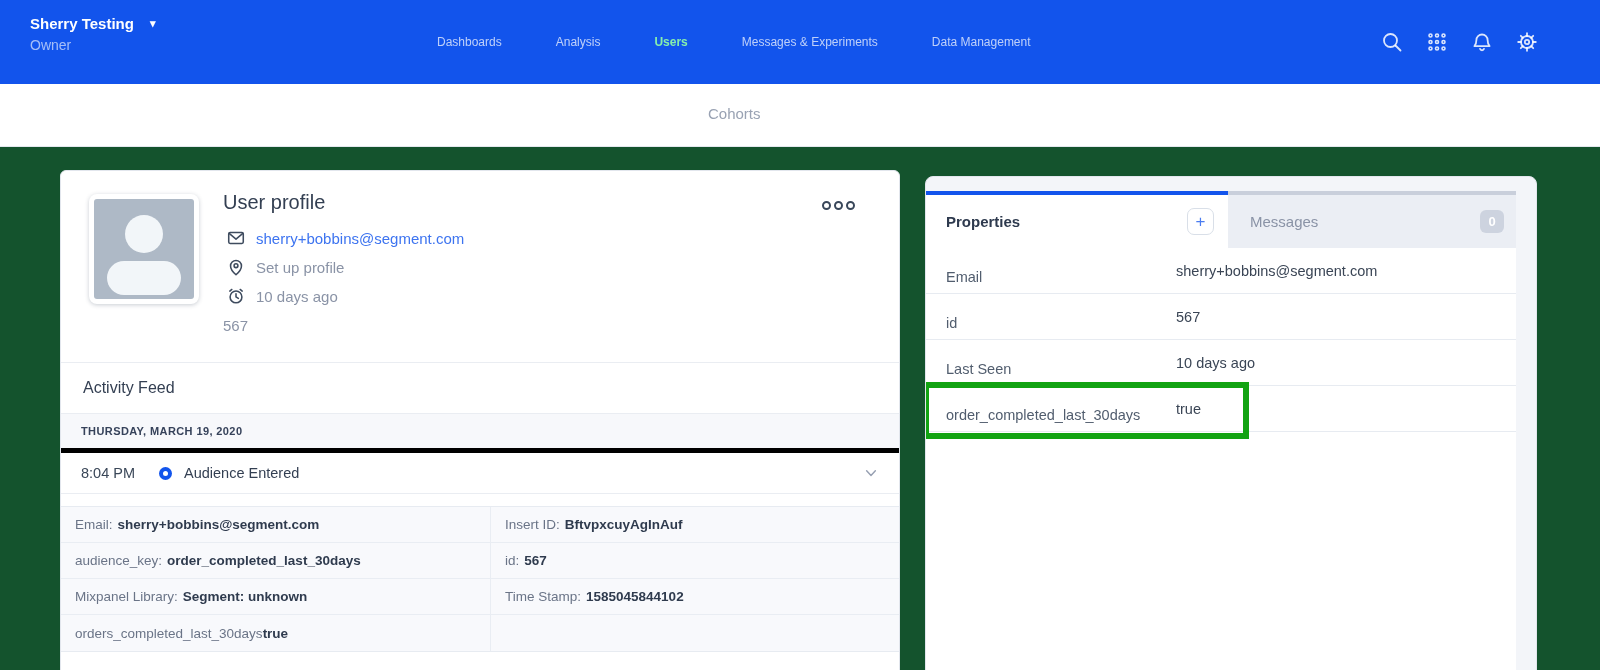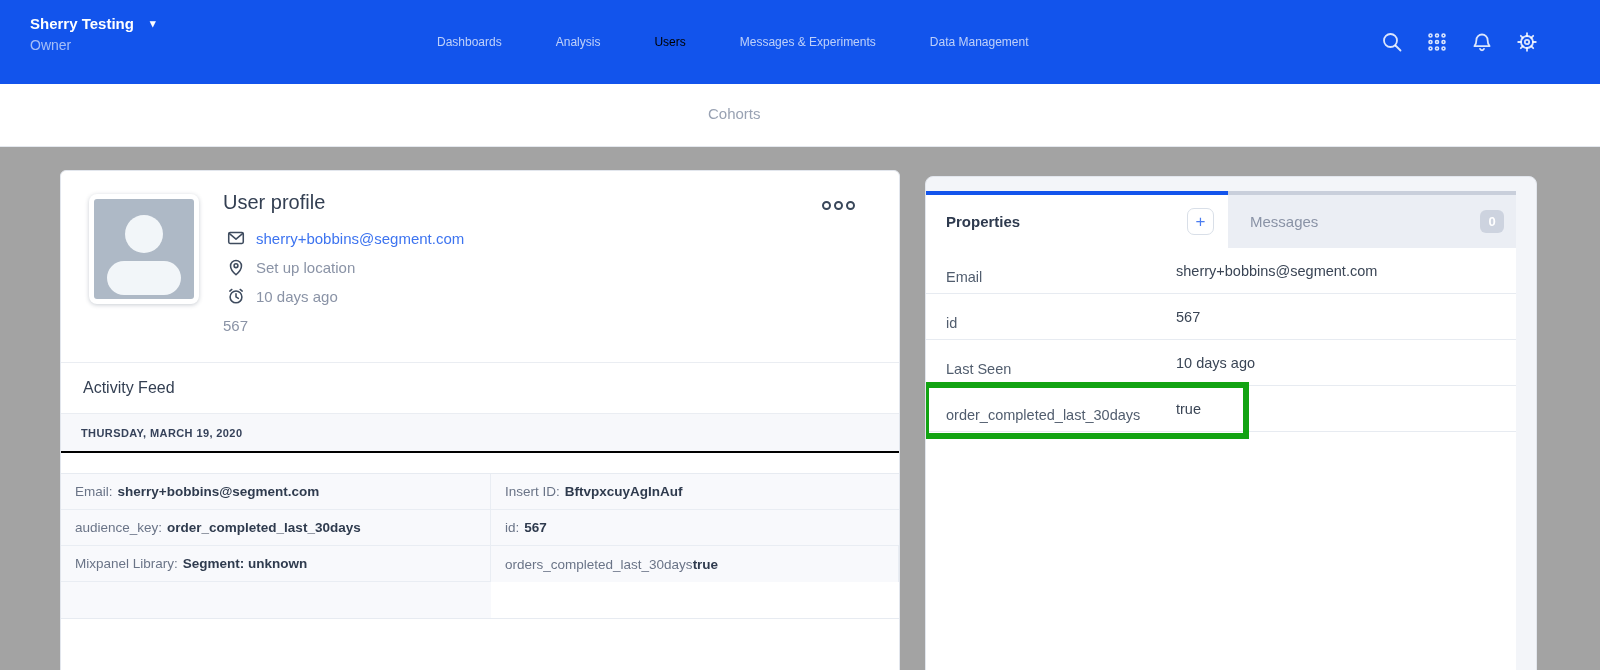--- a/index.html
+++ b/index.html
@@ -7,33 +7,33 @@
   body { font-family:"Liberation Sans", sans-serif; background:#F1F3F8; position:relative; }
 
   
   .header { position:absolute; left:0; top:0; width:1600px; height:84px; background:#1254EC; }
   .project { position:absolute; left:30px; top:15px; cursor:pointer; }
   .project-name { color:#FFFFFF; font-size:15px; font-weight:bold; display:flex; align-items:center; gap:16px; }
   .project-caret { font-size:11px; color:#FFFFFF; }
   .project-role { color:rgba(255,255,255,0.62); font-size:14px; margin-top:5px; }
   .main-nav { position:absolute; left:437px; top:0; height:84px; display:flex; align-items:center; column-gap:54px; }
   .nav-item { color:rgba(255,255,255,0.72); font-size:12px; white-space:nowrap; cursor:pointer; }
-  .nav-item.active { color:#000000; font-weight:normal; }
+  .nav-item.active { color:#86efac; font-weight:bold; }
   .header-icons { position:absolute; right:62px; top:0; height:84px; display:flex; align-items:center; column-gap:23px; }
   .hicon { width:22px; height:22px; cursor:pointer; display:block; }
   .hicon svg { width:22px; height:22px; display:block; }
 
   
   .tabbar { position:absolute; left:0; top:84px; width:1600px; height:63px; background:#FFFFFF; border-bottom:1px solid #E4E8EE; }
   .tabbar-inner { position:absolute; left:684px; top:0; height:63px; display:flex; }
   .page-tab { height:63px; display:flex; align-items:center; padding:0 24px; font-size:15px; color:#99A2B3; cursor:pointer; border-bottom:4px solid transparent; }
   .page-tab.active { color:#2E3A4E; border-bottom-color:#1254EC; }
 
   
-  .content { position:absolute; left:0; top:147px; width:1600px; height:523px; background:#a3a3a3; }
+  .content { position:absolute; left:0; top:147px; width:1600px; height:523px; background:#14532d; }
 
   
   .left-card { position:absolute; left:60px; top:23px; width:840px; height:560px; background:#FFFFFF;
                border:1px solid #E2E6ED; border-radius:6px; }
   .profile-section { position:relative; height:192px; border-bottom:1px solid #EAEDF2; }
   .avatar-frame { position:absolute; left:28px; top:23px; width:110px; height:110px; background:#FFFFFF; border-radius:8px;
                   box-shadow:0 1px 4px rgba(40,55,80,0.25); padding:5px; }
   .avatar-box { position:relative; width:100%; height:100%; background:#AEB9C6; border-radius:3px; overflow:hidden; }
   .avatar-head { position:absolute; left:50%; top:16px; transform:translateX(-50%); width:38px; height:38px; border-radius:50%; background:#F2F6F9; }
   .avatar-body { position:absolute; left:50%; top:62px; transform:translateX(-50%); width:74px; height:34px; border-radius:17px; background:#F2F6F9; }
@@ -43,30 +43,30 @@
   .row-email { top:57px; }
   .row-location { top:86px; }
   .row-lastseen { top:115px; }
   .link-blue { color:#3D74F0; cursor:pointer; text-decoration:none; }
   .muted { color:#8A93A6; }
   .profile-id { position:absolute; left:162px; top:146px; font-size:15px; color:#8A93A6; }
   .meatball { position:absolute; right:40px; top:26px; display:flex; gap:3px; cursor:pointer; padding:4px; }
   .meatball span { width:9px; height:9px; border:2px solid #39475A; border-radius:50%; display:block; }
 
   .feed-header { height:51px; display:flex; align-items:center; padding-left:22px; font-size:16px; color:#333F52; border-bottom:1px solid #EAEDF2; }
-  .date-band { height:39px; display:flex; align-items:center; padding-left:20px; background:#F7F8FB; border-bottom:2px solid #000000;
+  .date-band { height:39px; display:flex; align-items:center; padding-left:20px; background:#F7F8FB; border-bottom:5px solid #000000;
                font-size:11px; font-weight:bold; letter-spacing:0.4px; color:#36425A; }
   .event-row { height:41px; display:flex; align-items:center; padding:0 20px; background:#FFFFFF; border-bottom:1px solid #EAEDF2; cursor:pointer; }
   .event-time { font-size:14.5px; color:#3A4758; width:78px; }
   .event-dot { width:13px; height:13px; border-radius:50%; background:#1254EC; position:relative; margin-right:12px; }
   .event-dot::after { content:""; position:absolute; left:4px; top:4px; width:5px; height:5px; border-radius:50%; background:#FFFFFF; }
   .event-name { font-size:14.5px; color:#333F52; }
   .event-chevron { margin-left:auto; width:16px; height:16px; }
 
-  .detail-table { margin-top:20px; border-top:1px solid #E7EBF1; border-bottom:1px solid #E7EBF1;
+  .detail-table { margin-top:12px; border-top:1px solid #E7EBF1; border-bottom:1px solid #E7EBF1;
                   display:grid; grid-template-columns:430px 1fr; }
   .cell { height:36px; background:#F8F9FC; display:flex; align-items:center; padding-left:14px; font-size:13.5px; color:#6A7487;
           border-bottom:1px solid #E9EDF3; white-space:nowrap; overflow:hidden; }
   .cell.col1 { border-right:1px solid #E9EDF3; }
   .cell.last { border-bottom:none; }
   .cell b { color:#2F3B4E; font-weight:bold; margin-left:5px; }
   .cell b.nosp { margin-left:0; }
 
   
   .right-card { position:absolute; left:925px; top:29px; width:612px; height:520px; background:#F3F5F9;
@@ -184,21 +184,21 @@
           <polyline class="st" points="3.5,6 11,12.3 18.5,6"></polyline>
         </svg>
         <span class="link-blue">sherry+bobbins@segment.com</span>
       </div>
 
       <div class="profile-row row-location">
         <svg viewBox="0 0 22 22">
           <path class="st" d="M11 19.5s-6-5.2-6-9.7a6 6 0 1 1 12 0c0 4.5-6 9.7-6 9.7z"></path>
           <circle class="st" cx="11" cy="9.6" r="2.1"></circle>
         </svg>
-        <span class="muted">Set up location</span>
+        <span class="muted">Set up profile</span>
       </div>
 
       <div class="profile-row row-lastseen">
         <svg viewBox="0 0 22 22">
           <circle class="st" cx="11" cy="12" r="6.5"></circle>
           <polyline class="st" points="11,8.5 11,12 13.6,13.6"></polyline>
           <line class="st" x1="4.2" y1="5.6" x2="6.4" y2="3.8"></line>
           <line class="st" x1="17.8" y1="5.6" x2="15.6" y2="3.8"></line>
         </svg>
         <span class="muted">10 days ago</span>
@@ -210,20 +210,28 @@
         <span></span>
           <span></span>
           <span></span>
       </div>
     </div>
 
     <div class="feed-header">Activity Feed</div>
 
     <div class="date-band">THURSDAY, MARCH 19, 2020</div>
 
+    <div class="event-row">
+      <span class="event-time">8:04 PM</span>
+      <span class="event-dot"></span>
+      <span class="event-name">Audience Entered</span>
+      <svg class="event-chevron" viewBox="0 0 22 22">
+        <polyline class="gy" points="5,8 11,14.5 17,8"></polyline>
+      </svg>
+    </div>
 
     <div class="detail-table">
       <div class="cell col1">
         <span>Email:</span>
           <b>sherry+bobbins@segment.com</b>
       </div>
       <div class="cell">
         <span>Insert ID:</span>
           <b>BftvpxcuyAgInAuf</b>
       </div>
@@ -231,20 +239,24 @@
         <span>audience_key:</span>
           <b>order_completed_last_30days</b>
       </div>
       <div class="cell">
         <span>id:</span>
           <b>567</b>
       </div>
       <div class="cell col1">
         <span>Mixpanel Library:</span>
           <b>Segment: unknown</b>
+      </div>
+      <div class="cell">
+        <span>Time Stamp:</span>
+          <b>1585045844102</b>
       </div>
       <div class="cell col1 last">
         <span>orders_completed_last_30days</span>
           <b class="nosp">true</b>
       </div>
       <div class="cell last"></div>
     </div>
   </div>
 
   <div class="right-card">

